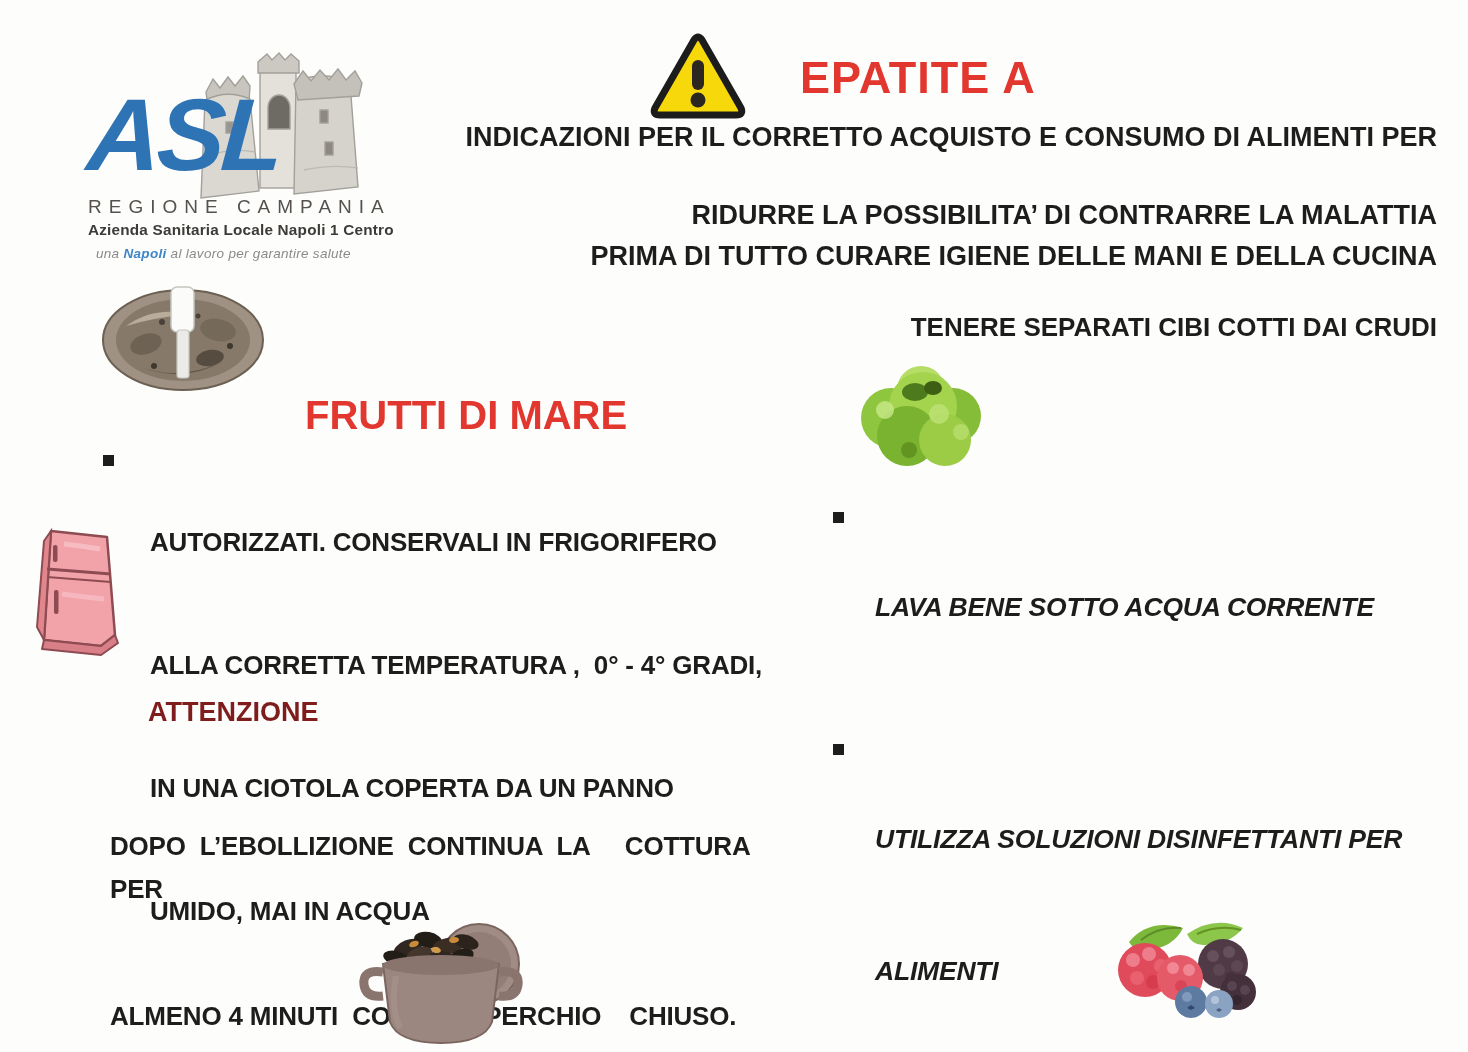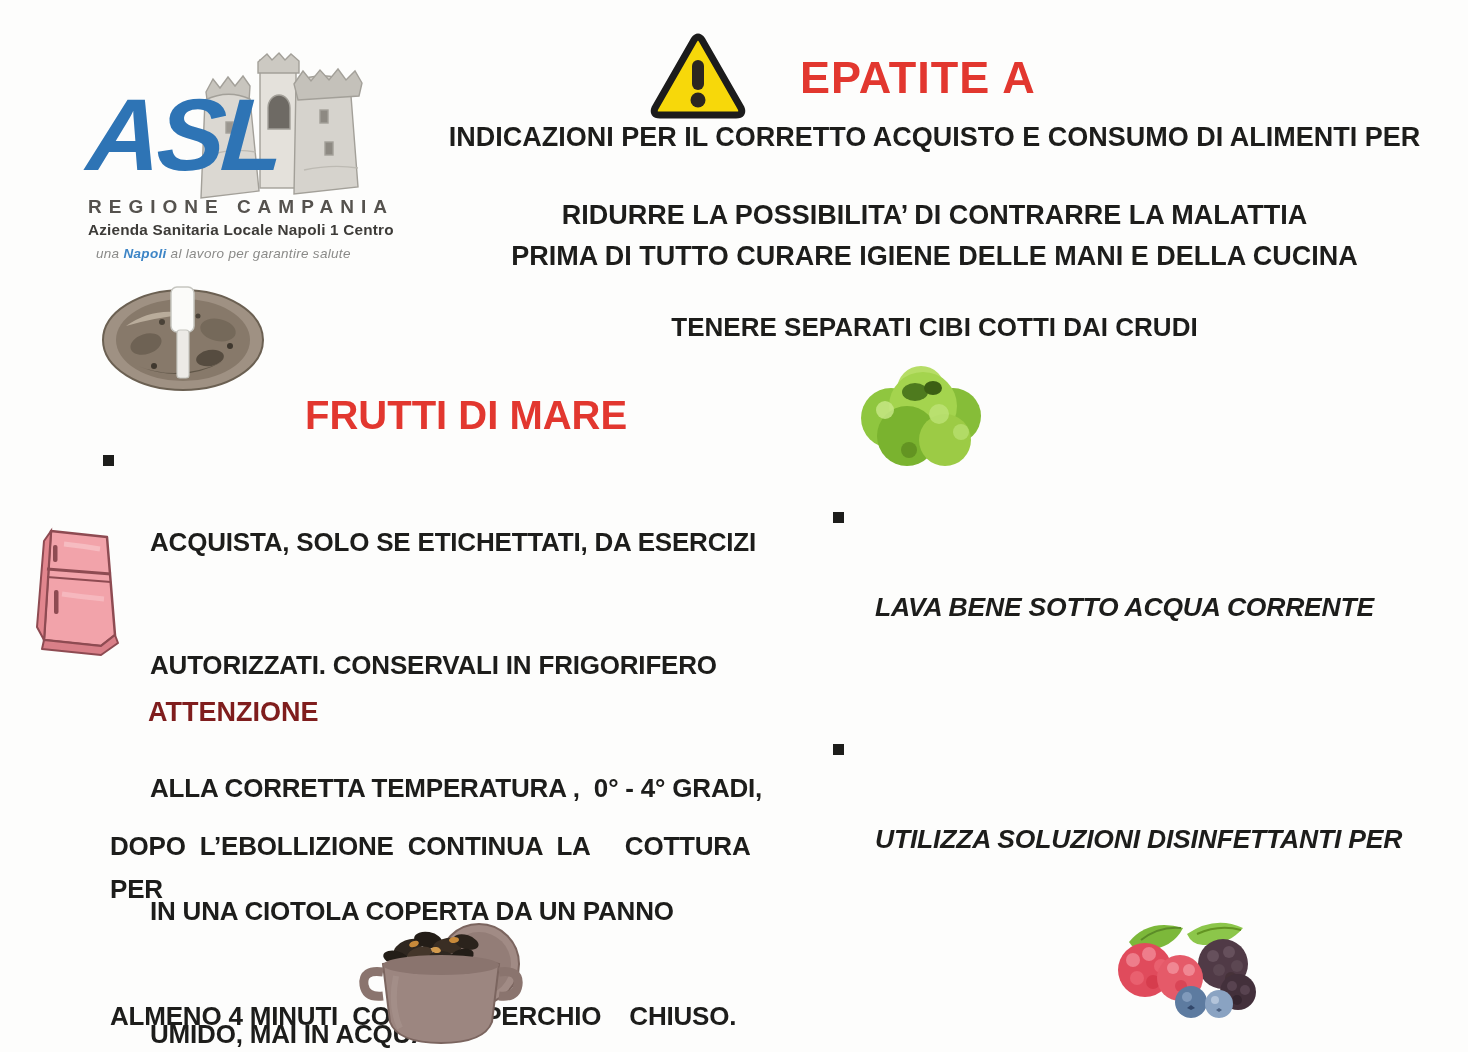--- a/index.html
+++ b/index.html
@@ -9,39 +9,39 @@
     margin:0 auto;
   }
   .abs{position:absolute;}
   
   .asl-word{
     left:88px;top:84px;font-size:102px;font-weight:800;font-style:italic;
     color:#2e74b5;letter-spacing:-4px;transform:skewX(-4deg);z-index:2;line-height:1;
   }
   .castle{left:192px;top:50px;z-index:1;}
   .regione{
-    left:88px;top:196px;font-size:19px;font-weight:700;color:#55524e;
+    left:88px;top:196px;font-size:19px;font-weight:400;color:#55524e;
     letter-spacing:7px;z-index:3;white-space:nowrap;
   }
   .azienda{
     left:88px;top:221px;font-size:15px;font-weight:700;color:#3d3b38;
     letter-spacing:0.2px;z-index:3;white-space:nowrap;transform:scaleX(1.02);transform-origin:left;
   }
   .tagline{
     left:96px;top:246px;font-size:13.5px;font-style:italic;color:#8a8a88;
     z-index:3;white-space:nowrap;letter-spacing:0.3px;
   }
   .tagline .blue{color:#3d85c6;font-weight:700;}
   
   .warn{left:648px;top:32px;}
   .main-title{
     left:800px;top:52px;font-size:45px;font-weight:800;color:#e2372f;
     letter-spacing:1px;white-space:nowrap;
   }
-  .hline{left:432px;width:1005px;text-align:center;font-weight:700;white-space:nowrap;}
+  .hline{left:432px;width:1005px;text-align:right;font-weight:700;white-space:nowrap;}
   .sub1{top:122px;font-size:27px;}
   .sub2{top:167px;font-size:27px;margin-top:33px;}
   .hyg{top:241px;font-size:27px;}
   .sep{top:312px;font-size:26px;}
   
   .sec-title{font-weight:800;color:#e2372f;white-space:nowrap;margin-top:16px;}
   .seafood-title{left:305px;top:377px;font-size:40px;}
   .veg-title{left:1056px;top:384px;font-size:40px;}
   
   .brow{display:flex;align-items:flex-start;}
@@ -124,21 +124,20 @@
       <rect x="73" y="5" width="23" height="45" rx="6" fill="#fbfbf9" stroke="#c6c6c0" stroke-width="1.5"></rect>
       <rect x="79" y="48" width="12" height="48" rx="3" fill="#eceae6" stroke="#c6c6c0" stroke-width="1.2"></rect>
     </svg>
   </div>
   <div class="abs sec-title seafood-title">FRUTTI DI MARE</div>
 
   <div class="abs left-list">
     <div class="brow">
       <span class="bsq"></span>
       <div class="btxt">
-        <div>ACQUISTA, SOLO SE ETICHETTATI, DA ESERCIZI</div>
         <div>AUTORIZZATI. CONSERVALI IN FRIGORIFERO</div>
         <div>ALLA CORRETTA TEMPERATURA ,  0° - 4° GRADI,</div>
         <div>IN UNA CIOTOLA COPERTA DA UN PANNO</div>
         <div>UMIDO, MAI IN ACQUA</div>
       </div>
     </div>
 
   </div>
 
   <div class="abs fridge">
@@ -211,20 +210,21 @@
     <div class="brow">
       <span class="bsq"></span>
       <div class="btxt">
         <div>LAVA BENE SOTTO ACQUA CORRENTE</div>
       </div>
     </div>
     <div class="brow">
       <span class="bsq"></span>
       <div class="btxt">
         <div>UTILIZZA SOLUZIONI DISINFETTANTI PER</div>
+        <div>ALIMENTI</div>
       </div>
     </div>
 
   </div>
 
   <div class="abs berries">
     <svg width="175" height="108" viewBox="0 0 175 108">
       <path d="M26 30 q20 -24 54 -14 q-10 20 -36 22 q-13 1 -18 -8" fill="#7cb83a"></path>
       <path d="M84 22 q28 -19 56 -6 q-15 18 -40 17 q-11 0 -16 -11" fill="#8cc64a"></path>
       <path d="M38 28 q18 -14 40 -12" stroke="#5c8c28" stroke-width="2" fill="none"></path>

